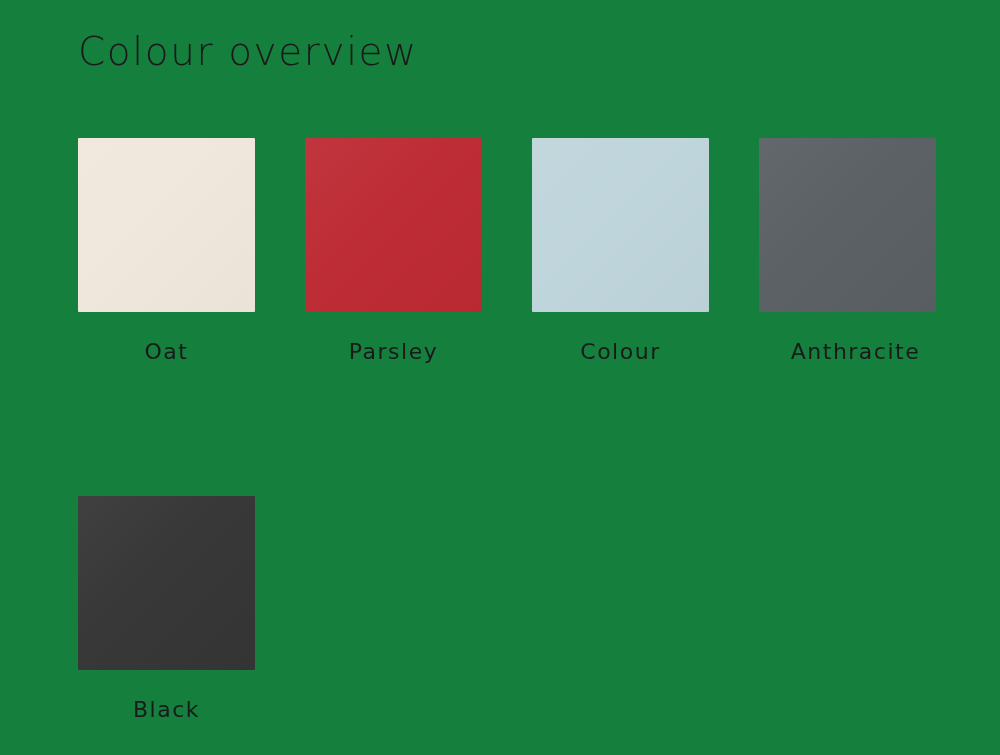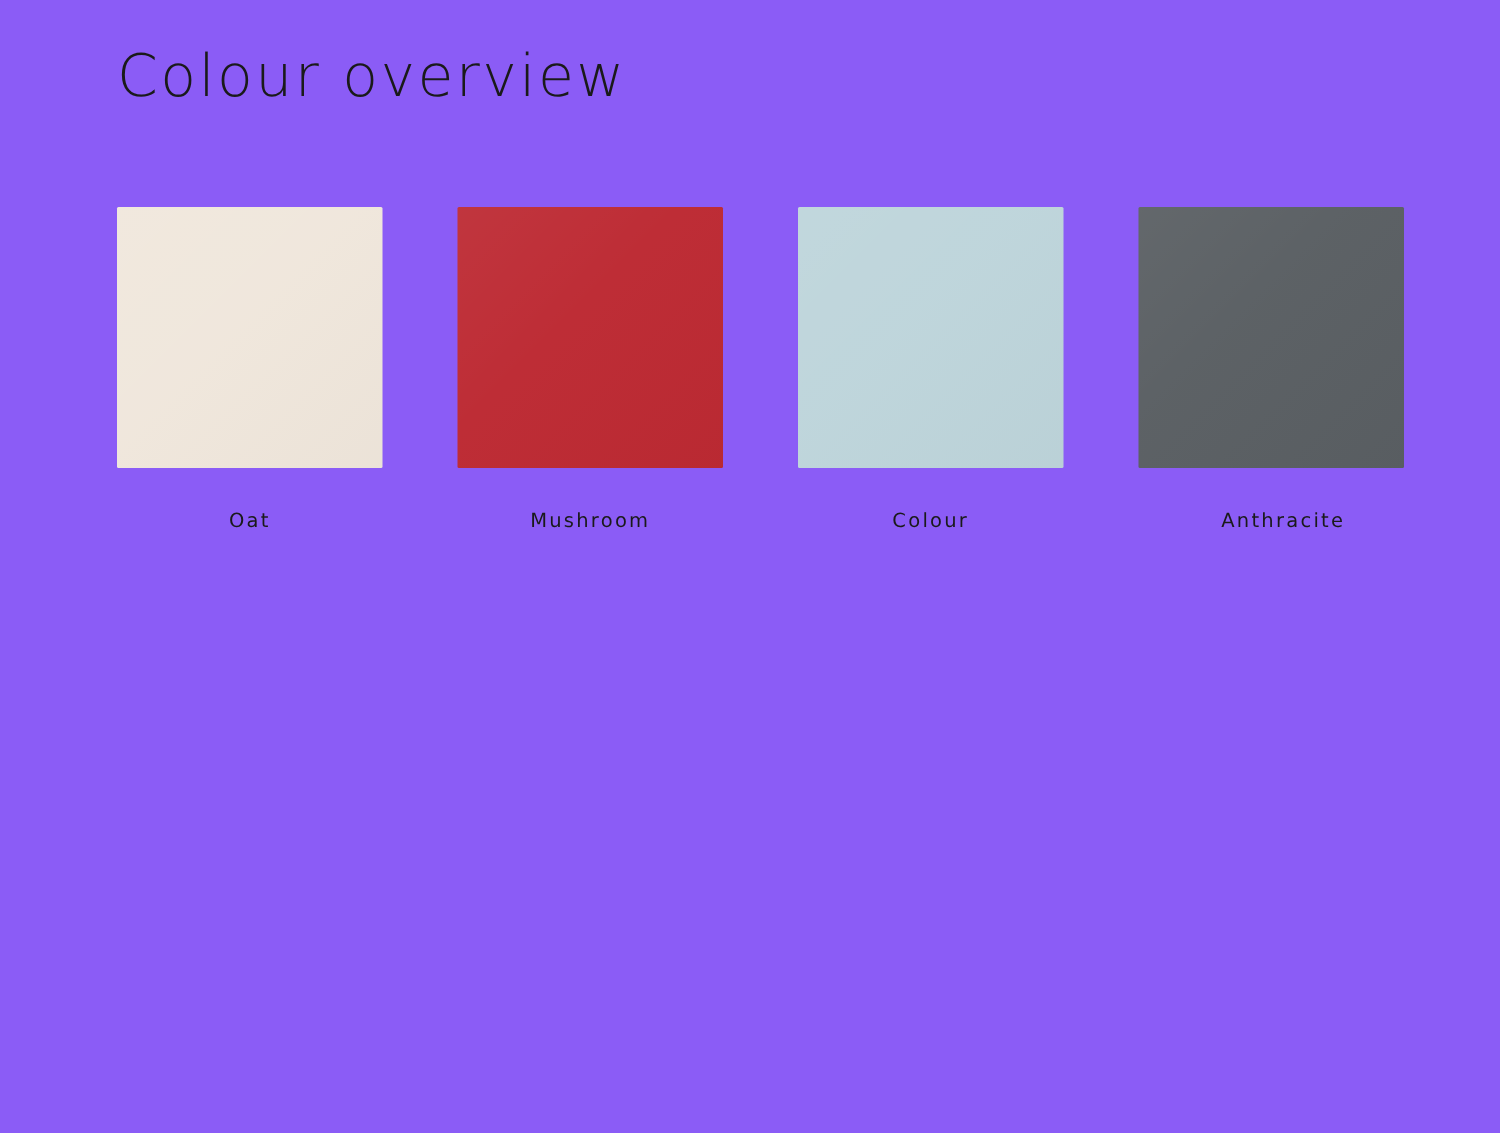--- a/index.html
+++ b/index.html
@@ -15,21 +15,21 @@
     overflow: hidden;
     position: relative;
   }
 
   .page {
     position: absolute;
     left: 0;
     top: 0;
     width: 1000px;
     height: 755px;
-    background: #8b5cf6;
+    background: #15803d;
   }
 
   
   .page-title {
     position: absolute;
     left: 78px;
     top: 29px;
     font-size: 39px;
     font-weight: 300;
     letter-spacing: 1.6px;
@@ -80,21 +80,21 @@
       135deg,
       rgba(255, 255, 255, 0.055) 0%,
       rgba(255, 255, 255, 0.015) 42%,
       rgba(0, 0, 0, 0.018) 100%
     );
     pointer-events: none;
   }
 
   .swatch-label {
     margin-top: 29px;
-    font-size: 13px;
+    font-size: 22px;
     font-weight: 400;
     letter-spacing: 1.5px;
     color: #1a1a1a;
     text-align: center;
     white-space: nowrap;
     line-height: 1;
   }
 </style>
 </head>
 <body style="background: rgb(255, 255, 255);">
@@ -107,29 +107,33 @@
 
     <div class="swatch-cell">
       <div class="swatch-chip" style="background-color: rgb(240, 231, 220);"></div>
       <div class="swatch-label" style="color: rgb(26, 26, 26);">Oat</div>
     </div>
 
 
 
     <div class="swatch-cell">
       <div class="swatch-chip" style="background-color: rgb(189, 42, 51);"></div>
-      <div class="swatch-label" style="color: rgb(26, 26, 26);">Mushroom</div>
+      <div class="swatch-label" style="color: rgb(26, 26, 26);">Parsley</div>
     </div>
 
     <div class="swatch-cell">
       <div class="swatch-chip" style="background-color: rgb(190, 213, 219);"></div>
       <div class="swatch-label" style="color: rgb(26, 26, 26);">Colour</div>
     </div>
 
 
     <div class="swatch-cell">
       <div class="swatch-chip" style="background-color: rgb(90, 95, 99);"></div>
       <div class="swatch-label" style="color: rgb(26, 26, 26); margin-left: 16px;">Anthracite</div>
     </div>
 
+    <div class="swatch-cell">
+      <div class="swatch-chip" style="background-color: rgb(53, 53, 53);"></div>
+      <div class="swatch-label" style="color: rgb(26, 26, 26);">Black</div>
+    </div>
 
   </div>
 </div>
 
 </body></html>

